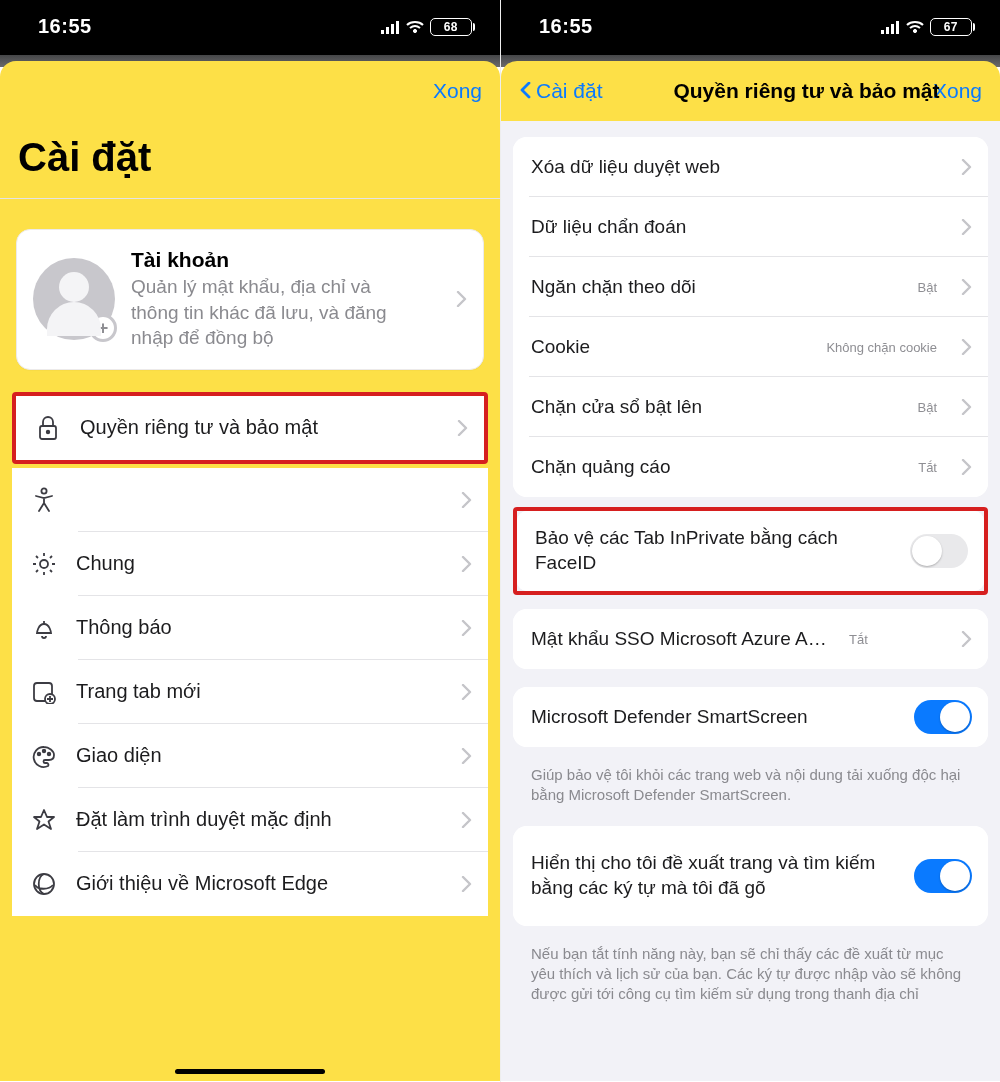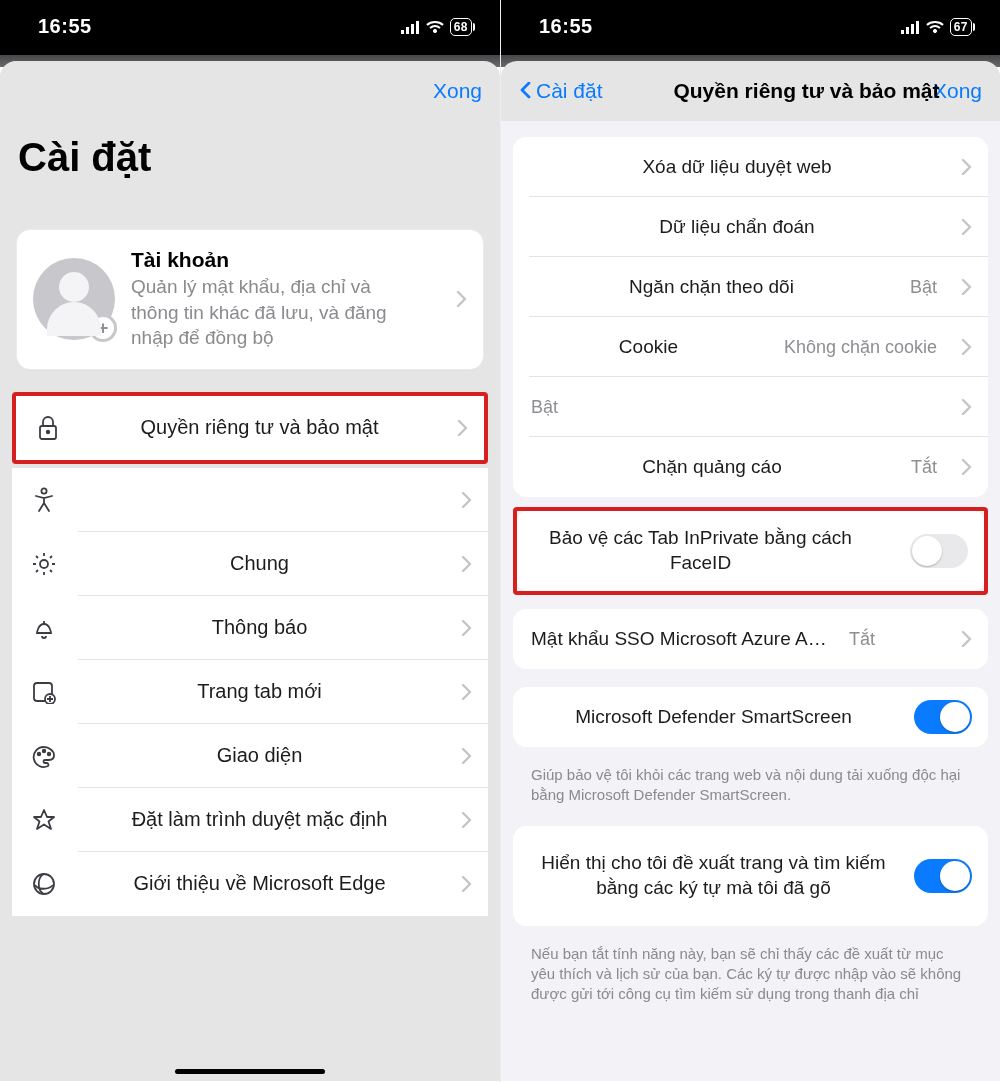--- a/index.html
+++ b/index.html
@@ -16,33 +16,33 @@
 
   
   .statusbar {
     height:55px; background:#000; color:#fff;
     display:flex; align-items:center; justify-content:space-between;
     padding:0 28px 2px 38px; font-size:20px; font-weight:600; letter-spacing:0.5px;
   }
   .statusbar .right { display:flex; align-items:center; gap:6px; }
   .battery-box {
     display:inline-flex; align-items:center; border:1.6px solid #fff;
-    border-radius:5px; padding:0 3px; height:18px; font-size:12px; font-weight:700;
+    border-radius:5px; padding:0 13px; height:18px; font-size:12px; font-weight:700;
     line-height:1; position:relative;
   }
   .battery-box::after {
     content:""; position:absolute; right:-4px; top:4px; width:2.5px; height:8px;
     background:#fff; border-radius:0 2px 2px 0;
   }
   .signal-icon, .wifi-icon { display:inline-flex; }
 
   
   .sheet-shadow { height:12px; background:linear-gradient(#454648,#6a6a6c); }
   .sheet {
-    background:#e5e5e5; border-top-left-radius:16px; border-top-right-radius:16px;
+    background:#fde047; border-top-left-radius:16px; border-top-right-radius:16px;
     margin-top:-6px; min-height:1020px;
   }
 
   
   .navbar { display:flex; align-items:center; height:60px; padding:0 18px; justify-content:space-between; }
   .nav-left { display:flex; align-items:center; gap:4px; color:#0a7aff; font-size:21px; }
   .nav-back-chevron svg { display:block; }
   .nav-title { font-size:21px; font-weight:700; color:#000; }
   .nav-done { color:#0a7aff; font-size:21px; font-weight:500; cursor:pointer; }
 
@@ -68,22 +68,22 @@
   .account-text .subtitle { font-size:19px; color:#8a8a8f; line-height:1.35; max-width:260px;}
   .chevron { color:#c5c5c9; margin-left:auto; flex-shrink:0; }
   .chevron svg{display:block;}
 
   
   .list { margin:0 0 0 0; }
   .row {
     display:flex; align-items:center; gap:18px; padding:0 16px 0 18px;
     min-height:64px; position:relative; background:#fff;
   }
-  .row .label { font-size:20px; color:#1c1c1e; flex:1;text-align:center; }
-  .row .value { font-size:18px; color:#8e8e93; margin-right:6px; }
+  .row .label { font-size:20px; color:#1c1c1e; flex:1; }
+  .row .value { font-size:13px; color:#8e8e93; margin-right:6px; }
   .row .icon { width:28px; display:flex; justify-content:center; color:#3c3c43; flex-shrink:0; }
   .row .icon svg{display:block;}
   .row::after {
     content:""; position:absolute; left:66px; right:0; bottom:0; height:1px; background:#e4e4e7;
   }
   .row.no-icon::after{ left:16px; }
   .row:last-child::after{ display:none; }
   .highlight-red { border:4px solid #d61f1f; border-radius:4px; }
   .highlight-red .row::after{display:none;}
 
@@ -374,20 +374,21 @@
         <div class="row no-icon">
           <span class="label">Cookie</span>
           <span class="value">Không chặn cookie</span>
           <span class="chevron">
               <svg width="11" height="16">
                 <use href="#chev-right"></use>
               </svg>
             </span>
         </div>
         <div class="row no-icon">
+          <span class="label">Chặn cửa sổ bật lên</span>
           <span class="value">Bật</span>
           <span class="chevron">
               <svg width="11" height="16">
                 <use href="#chev-right"></use>
               </svg>
             </span>
         </div>
         <div class="row no-icon">
           <span class="label">Chặn quảng cáo</span>
           <span class="value">Tắt</span>

